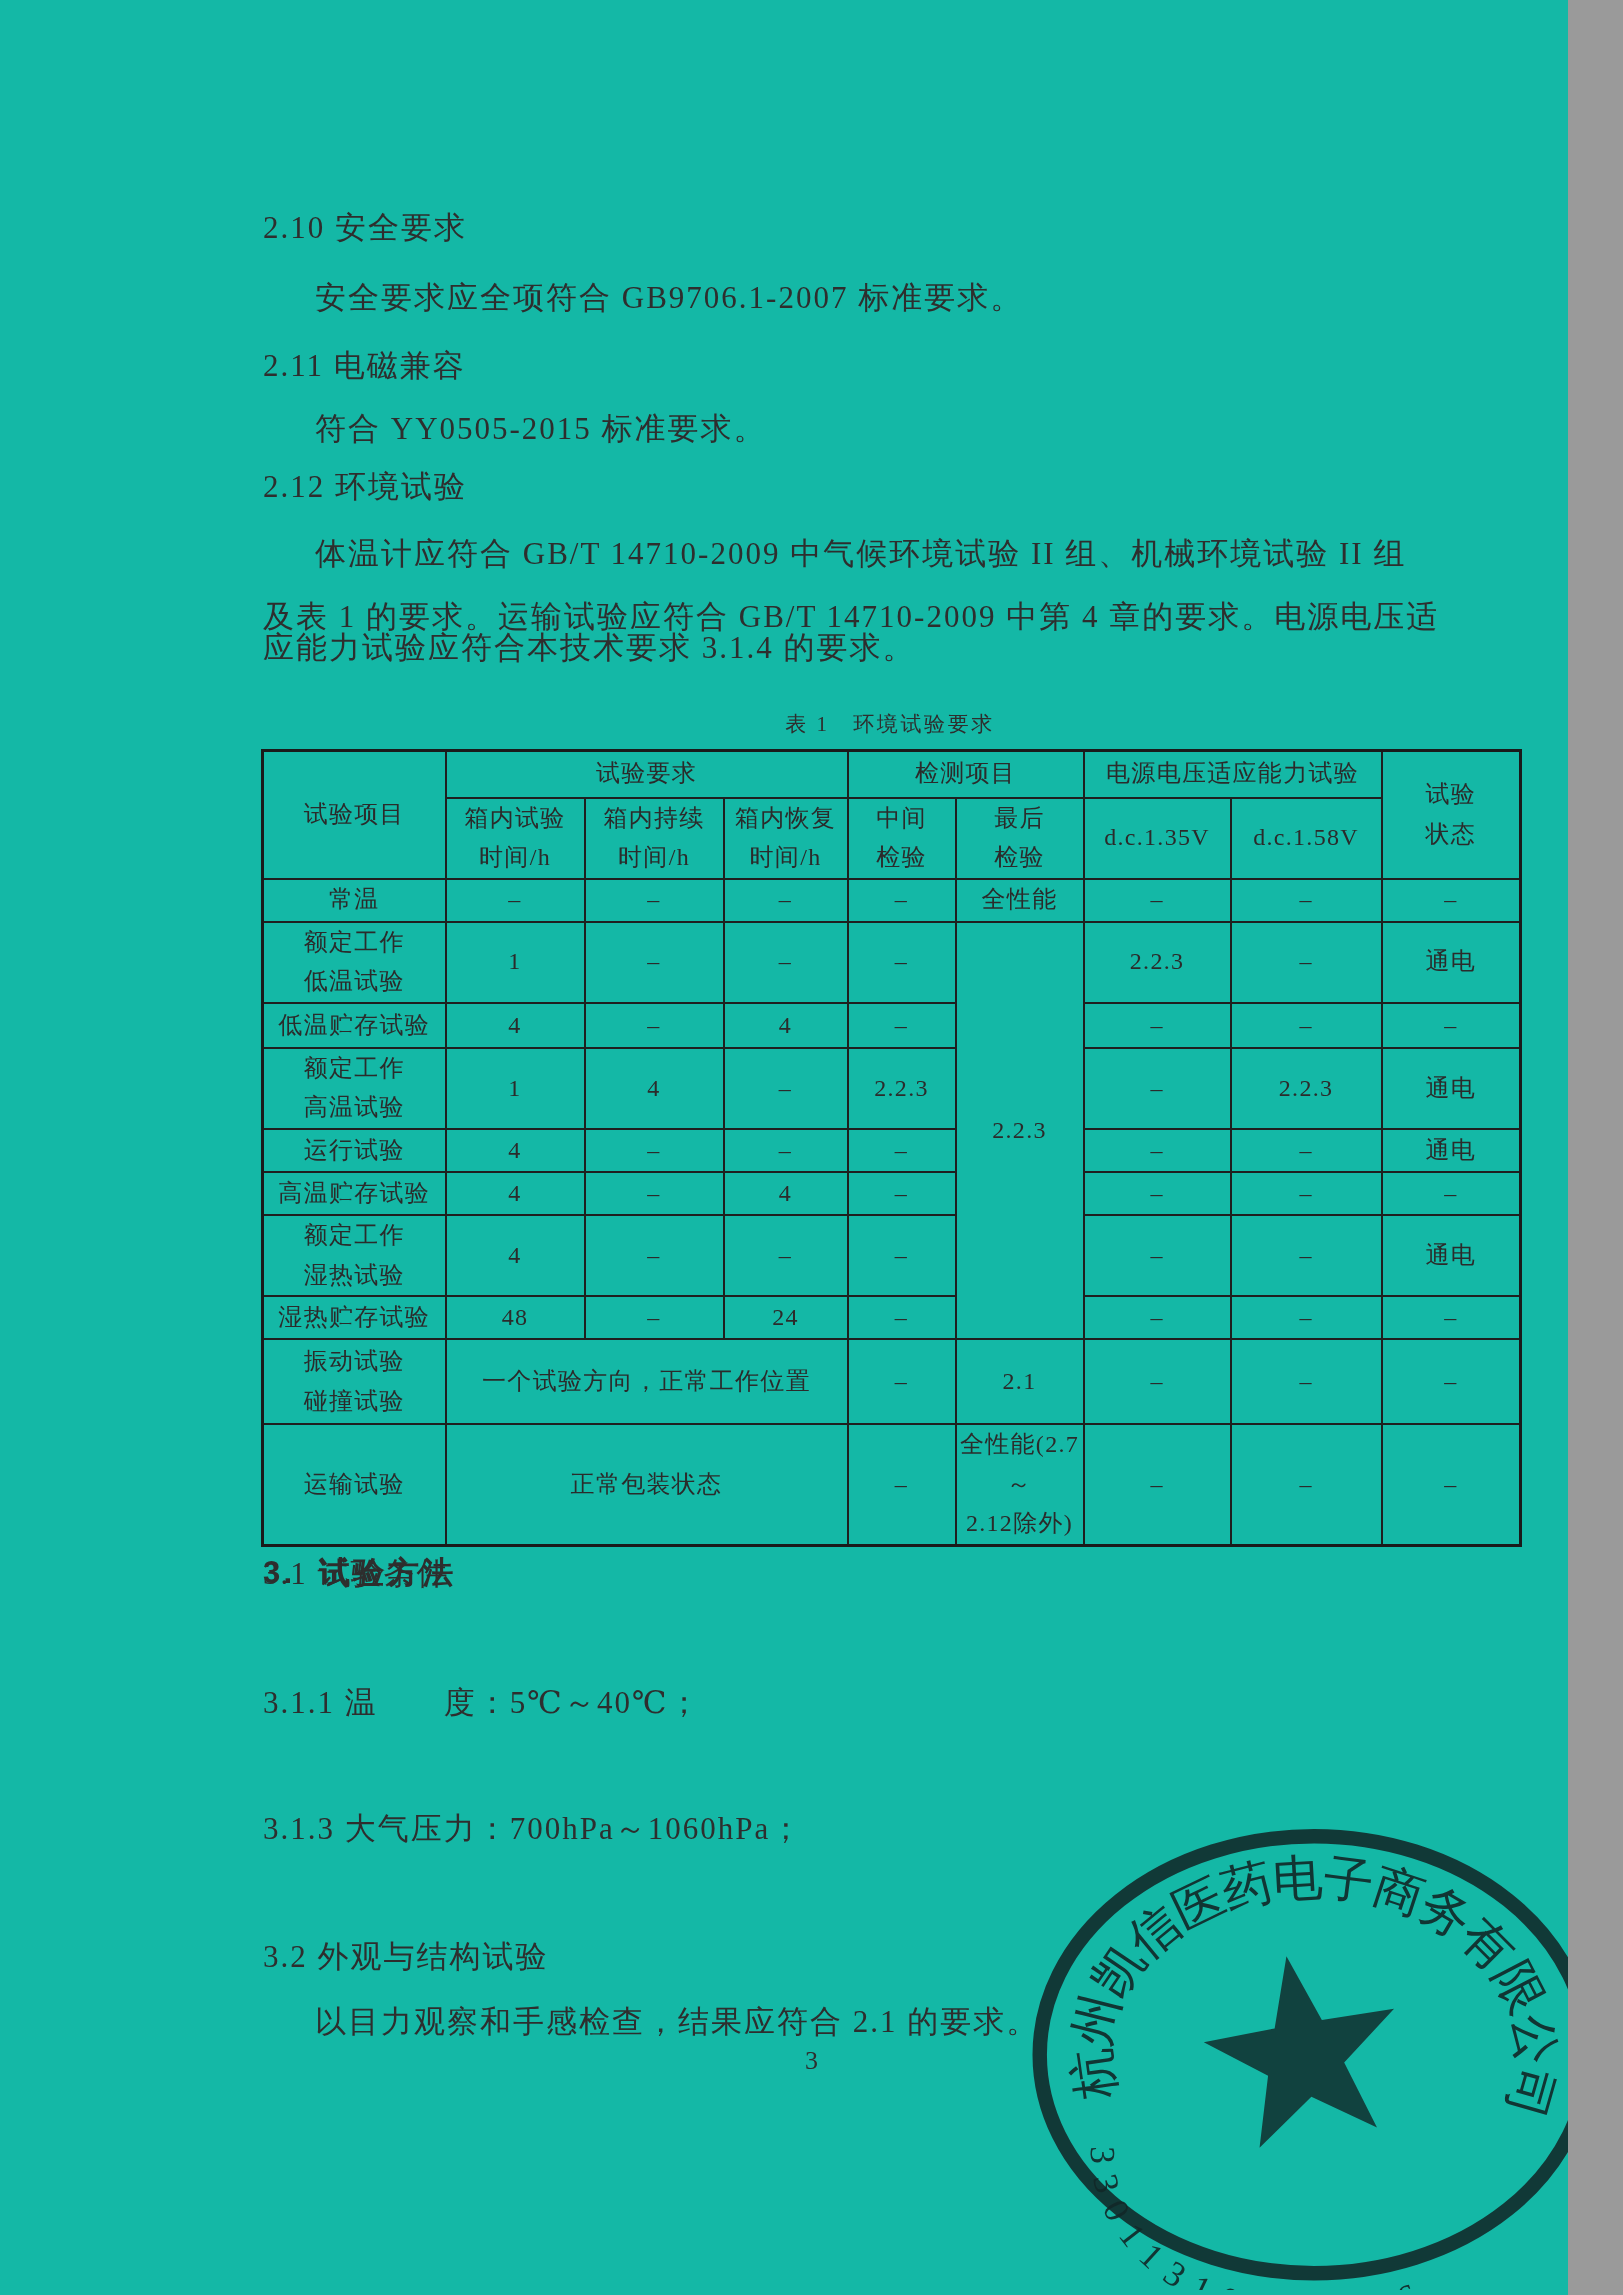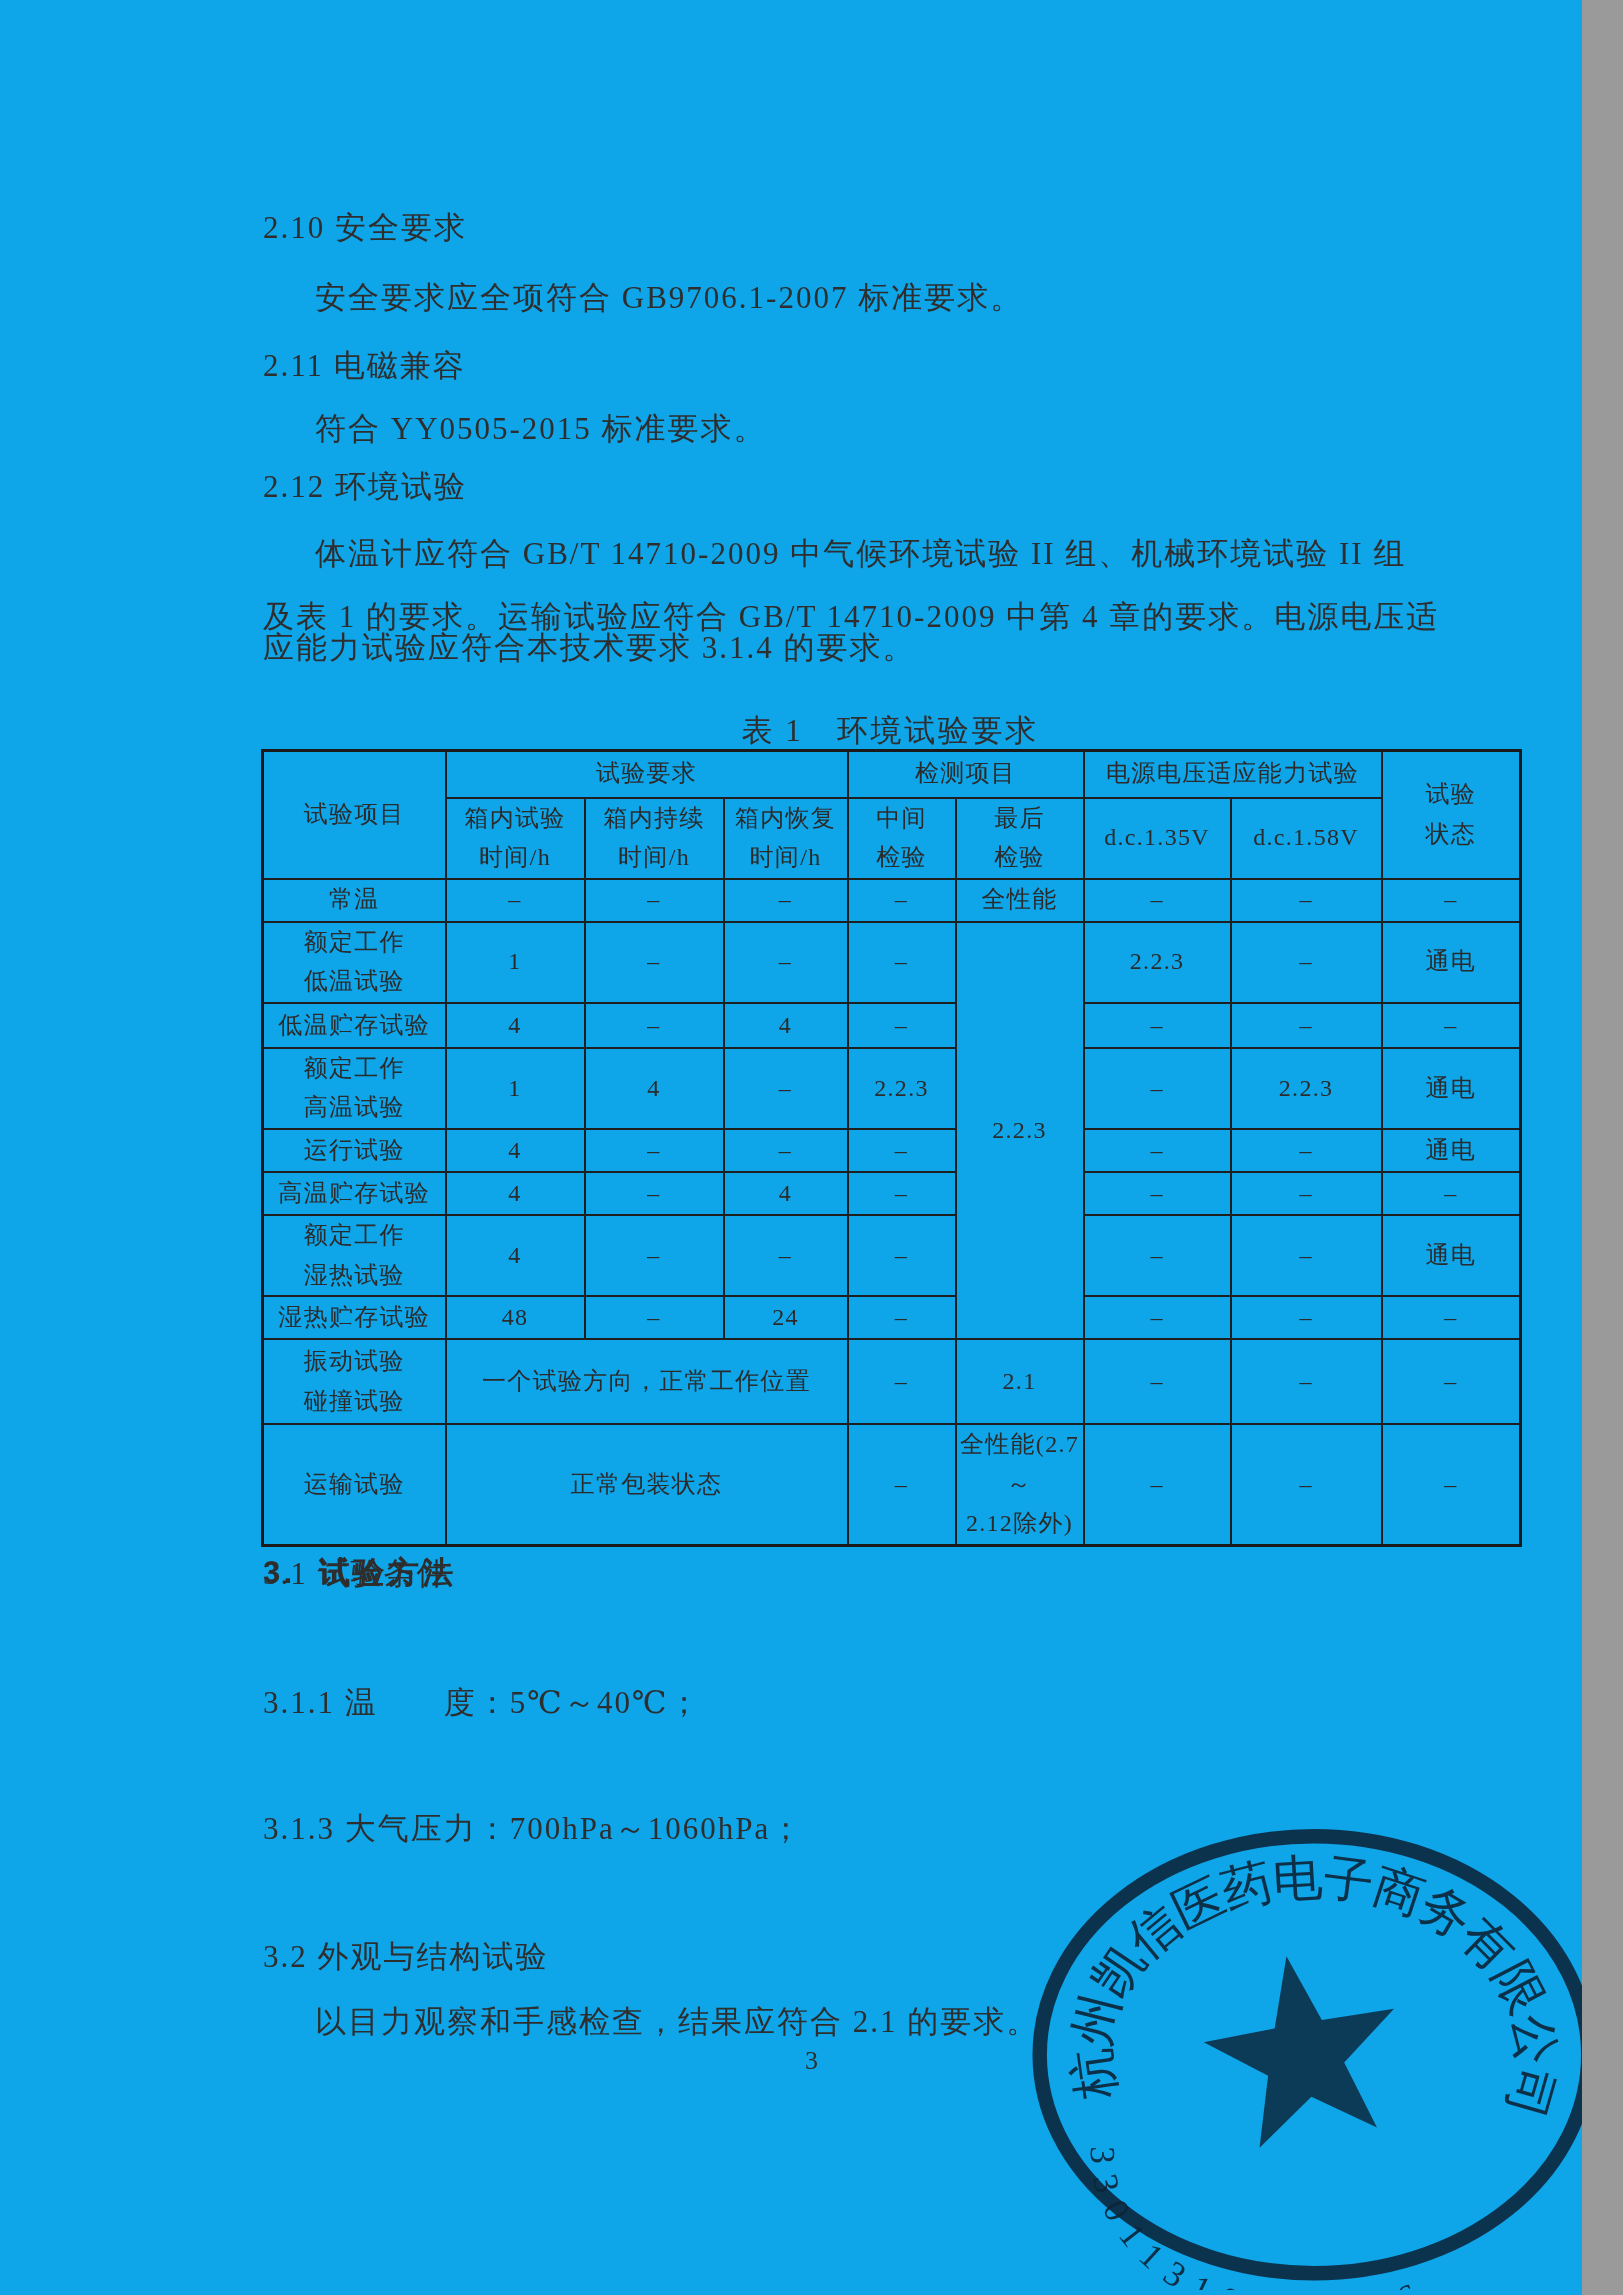--- a/index.html
+++ b/index.html
@@ -1,43 +1,42 @@
 <!DOCTYPE html>
 <html style="font-size:10.5px"><head>
 <meta charset="utf-8">
 <style>
   html,body { margin:0; padding:0; background:#9a9a9a; }
   .page {
     position:relative;
     width:1568px; height:2295px;
-    background:#0ea5e9;
+    background:#14b8a6;
     overflow:hidden;
     font-family:"Liberation Serif","DejaVu Serif",serif;
     color:#2e2e2e;
-    padding-left:14px;
   }
   .tline {
     position:absolute;
     left:263px;
     font-size:31px;
     letter-spacing:2px;
     white-space:pre;
     line-height:39px;
   }
   .indent { left:315px; }
   .h3bold {
     font-family:"Liberation Sans","DejaVu Sans",sans-serif;
     font-weight:bold;
     letter-spacing:3.3px;
   }
   .caption {
     position:absolute;
     left:261px; width:1258px;
     text-align:center;
-    font-size:31px;
+    font-size:21px;
     letter-spacing:2.6px;
     white-space:pre;
   }
   .envtable {
     position:absolute;
     left:261px; top:749px;
     width:1258px; height:772px;
     border-collapse:collapse;
     table-layout:fixed;
     font-size:24px;

